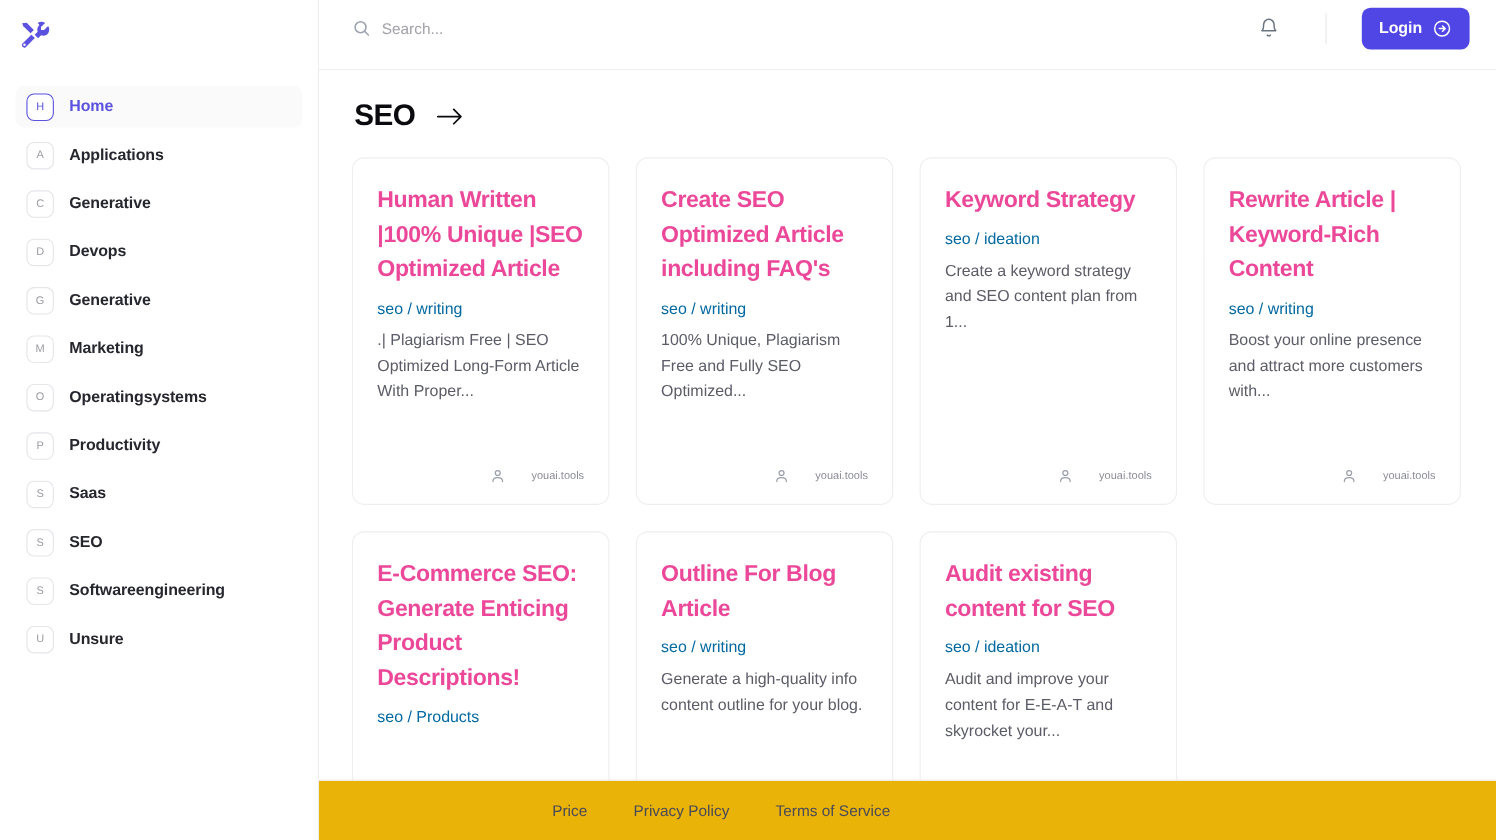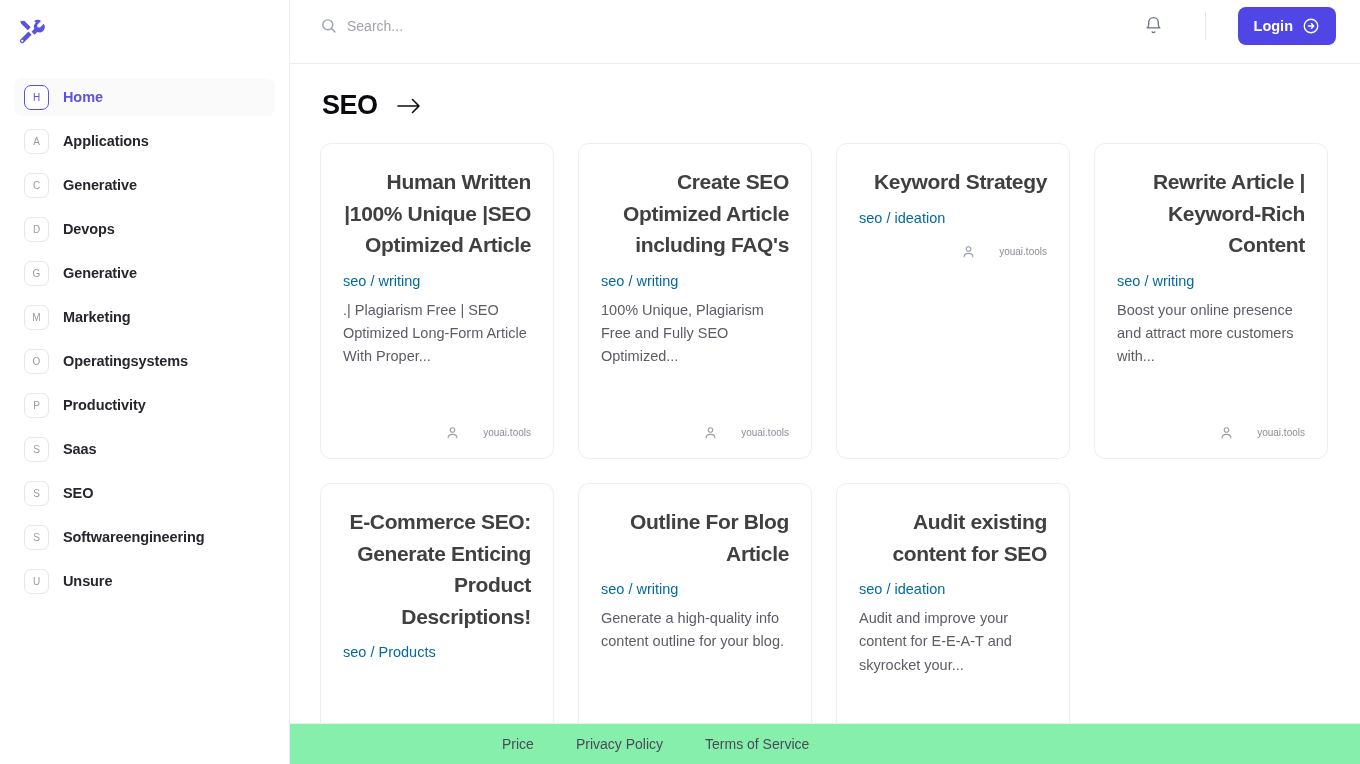--- a/index.html
+++ b/index.html
@@ -132,24 +132,23 @@
     padding: 22px 22px 18px 22px;
     height: 316px;
     display: flex; flex-direction: column;
     cursor: pointer;
     overflow: hidden;
   }
   .card-title {
     font-size: 21px;
     line-height: 1.5;
     font-weight: 700;
-    color: #404040;
+    color: #ec4899;
     letter-spacing: -0.35px;
     margin-bottom: 12px;
-    text-align: right;
   }
   .card-cat {
     font-size: 14.5px;
     color: #0369a1;
     margin-bottom: 10px;
   }
   .card-desc {
     font-size: 14.5px;
     line-height: 1.62;
     color: #5c5c68;
@@ -161,23 +160,23 @@
     color: #8c8c99;
     margin-top: 8px;
     justify-content: flex-end;
   }
 
   
   .footer {
     position: absolute;
     left: 290px; bottom: 0;
     width: 1070px;
-    height: 41px;
+    height: 55px;
     border-top: 1px solid #ececf1;
-    background: #86efac;
+    background: #eab308;
     display: flex; align-items: center;
     gap: 42px;
     padding-left: 212px;
     z-index: 5;
   }
   .footer a {
     font-size: 14px;
     color: #4a4a58;
     text-decoration: none;
     cursor: pointer;
@@ -307,20 +306,21 @@
               <svg width="15" height="15" viewBox="0 0 24 24" fill="none" stroke="#9aa0ab" stroke-width="1.8">
                 <circle cx="12" cy="8" r="3.6"></circle>
                 <path d="M5 20.5c0-3.6 3.1-5.6 7-5.6s7 2 7 5.6" stroke-linecap="round"></path>
               </svg>
               <span>youai.tools</span>
             </div>
           </div>
           <div class="card">
             <div class="card-title">Keyword Strategy</div>
             <div class="card-cat">seo / ideation</div>
+            <div class="card-desc">Create a keyword strategy and SEO content plan from 1...</div>
             <div class="card-author">
               <svg width="15" height="15" viewBox="0 0 24 24" fill="none" stroke="#9aa0ab" stroke-width="1.8">
                 <circle cx="12" cy="8" r="3.6"></circle>
                 <path d="M5 20.5c0-3.6 3.1-5.6 7-5.6s7 2 7 5.6" stroke-linecap="round"></path>
               </svg>
               <span>youai.tools</span>
             </div>
           </div>
           <div class="card">
             <div class="card-title">Rewrite Article | Keyword-Rich Content</div>

